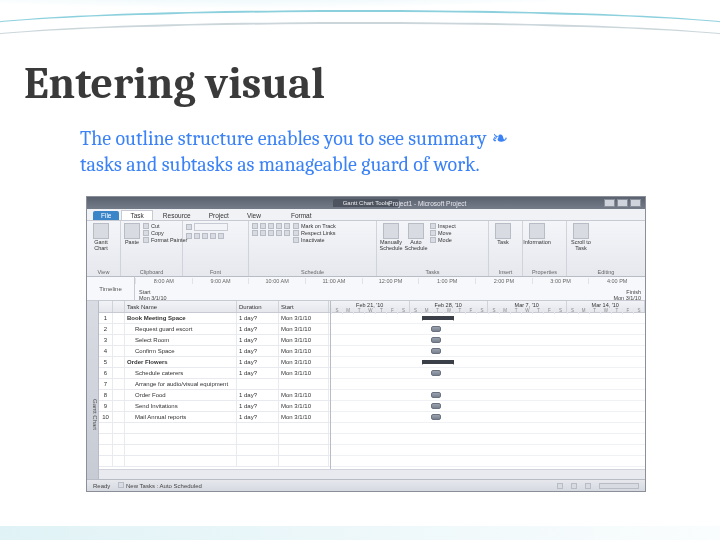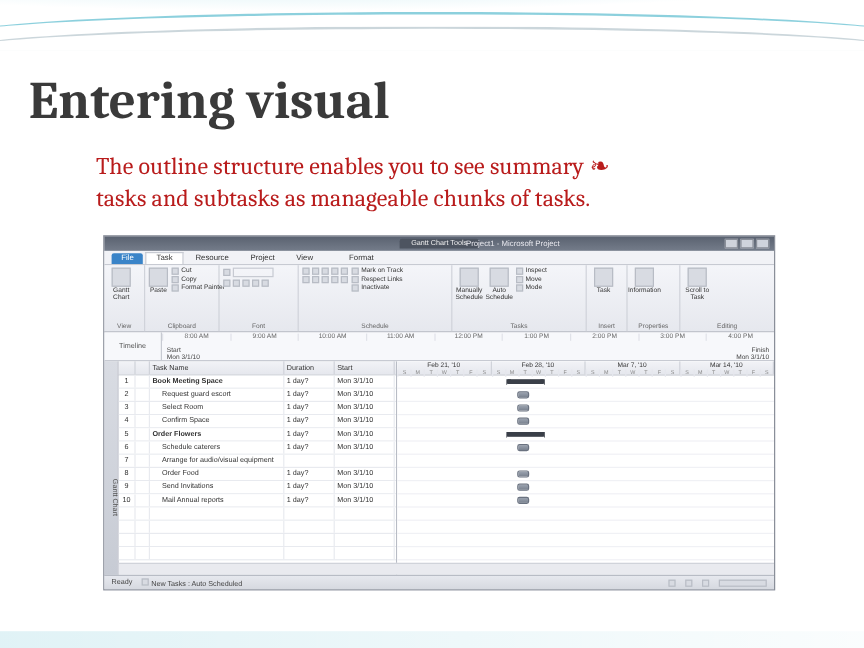--- a/index.html
+++ b/index.html
@@ -6,21 +6,21 @@
   html, body { width: 720px; height: 540px; overflow: hidden; font-family: Georgia, "Times New Roman", serif; background: #fff; }
   .slide { position: relative; width: 720px; height: 540px; background: #fff; }
 
   
   .swoosh { position: absolute; left: -40px; right: -40px; }
   .sw1 { top: -8px; height: 40px; background: radial-gradient(ellipse 900px 80px at 50% -40px, rgba(0,160,190,.35), transparent 70%); transform: rotate(-1deg); }
   .sw2 { top: 10px; height: 20px; border-top: 2px solid rgba(0,150,180,.45); border-radius: 50% 50% 0 0 / 100% 100% 0 0; }
   .sw3 { top: 22px; height: 20px; border-top: 2px solid rgba(160,180,190,.55); border-radius: 50% 50% 0 0 / 100% 100% 0 0; }
 
   .title { position: absolute; top: 58px; left: 24px; font-family: "Cambria", Georgia, serif; font-size: 44px; font-weight: bold; color: #3a3a3a; }
-  .subtitle { position: absolute; top: 126px; left: 80px; right: 36px; font-family: "Cambria", Georgia, serif; font-size: 20px; color: #b91c1c; line-height: 1.28; text-align: left; }
+  .subtitle { position: absolute; top: 126px; left: 80px; right: 36px; font-family: "Cambria", Georgia, serif; font-size: 20px; color: #3b82f6; line-height: 1.28; text-align: left; }
   .flourish { font-family: Georgia, serif; }
 
   
   .shot { position: absolute; top: 196px; left: 86px; width: 560px; height: 296px; background: #e9e9ef; border: 1px solid #8a8f99; font-family: "Segoe UI", Tahoma, sans-serif; font-size: 7px; color: #333; }
 
   
   .titlebar { height: 12px; background: linear-gradient(#5a6270,#747c8a); display: flex; align-items: center; justify-content: center; position: relative; }
   .tb-tab { background: #4d5460; color: #eee; font-size: 6px; padding: 1px 10px; border-radius: 2px 2px 0 0; }
   .tb-caption { position: absolute; left: 54%; color: #e8e8ee; font-size: 6.5px; }
   .tb-ctl { position: absolute; right: 4px; top: 2px; display: flex; gap: 2px; }
@@ -96,21 +96,21 @@
 <body>
 <div class="slide">
 
   <div class="swoosh sw1"></div>
   <div class="swoosh sw2"></div>
   <div class="swoosh sw3"></div>
 
   <h1 class="title">Entering visual</h1>
   <p class="subtitle">
     <span>The outline structure enables you to see summary</span><span class="flourish">&nbsp;❧</span><br>
-    <span>tasks and subtasks as manageable chunks of tasks.</span>
+    <span>tasks and subtasks as manageable guard of work.</span>
   </p>
 
   <div class="shot">
 
     <div class="titlebar">
       <div class="tb-tab">Gantt Chart Tools</div>
       <div class="tb-caption">Project1 - Microsoft Project</div>
       <div class="tb-ctl">
         <div class="tb-btn"></div>
         <div class="tb-btn"></div>

